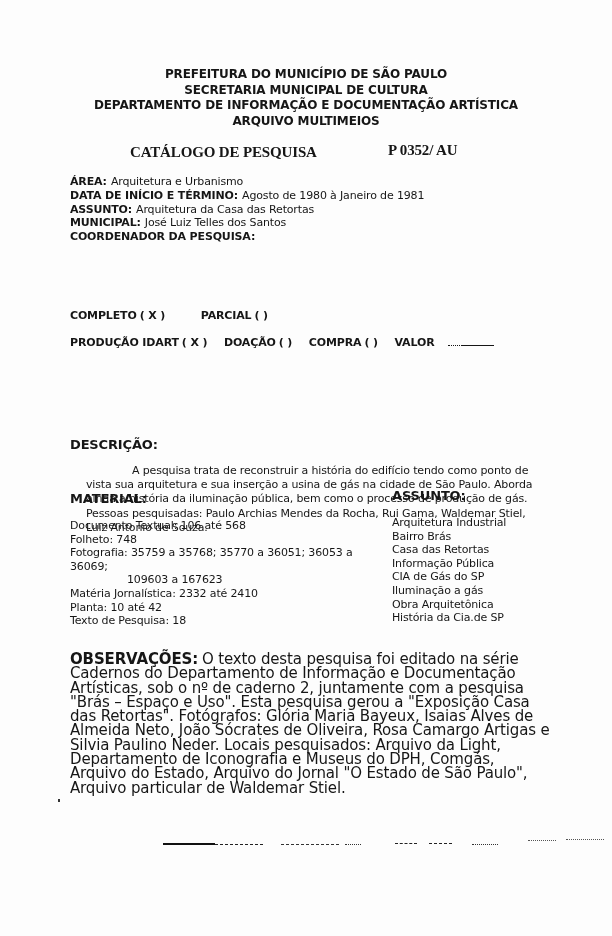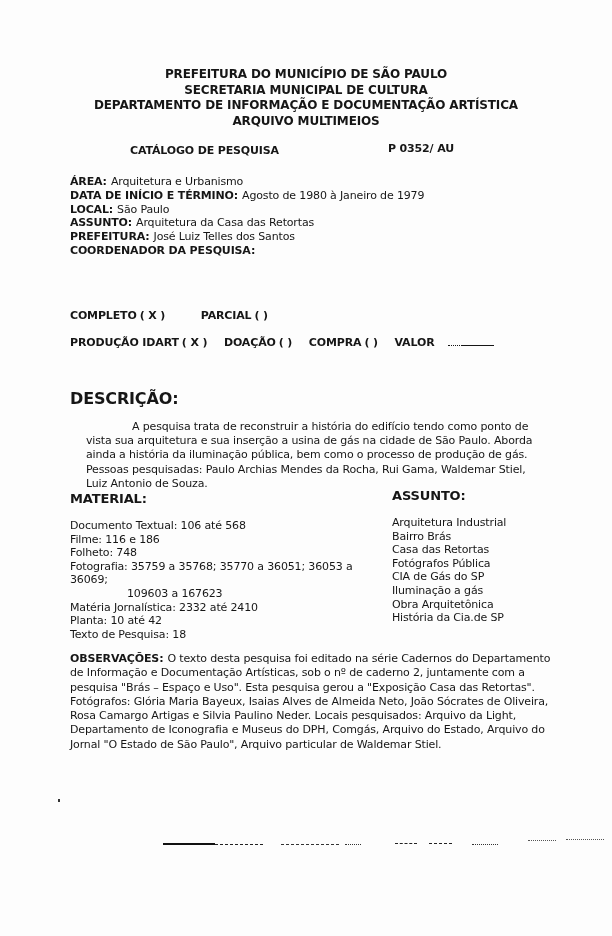--- a/index.html
+++ b/index.html
@@ -7,50 +7,50 @@
     position:relative;width:612px;height:936px;margin:0 auto;
     background:#fdfdfd;color:#161616;overflow:hidden;
     font-family:"DejaVu Sans","Liberation Sans",sans-serif;
     letter-spacing:-0.15px;
   }
   .doc-header{
     position:absolute;top:67px;left:0;width:612px;text-align:center;
     font-size:12px;font-weight:700;line-height:15.5px;
   }
   .catalog-row{position:absolute;top:144px;left:0;width:612px;height:16px;
-    font-size:11px;font-weight:700;}
+    font-size:15px;font-weight:700;font-family:Liberation Serif, serif;}
   .catalog-title{position:absolute;left:130px;top:0;}
   .ref-code{position:absolute;left:388px;top:-2px;}
   .fields{position:absolute;top:175px;left:70px;width:482px;
     font-size:11px;line-height:13.8px;}
   .field b{margin-right:4px;}
   .form-rows{position:absolute;top:309px;left:70px;width:482px;
     font-size:11px;font-weight:700;}
   .cbrow{margin-bottom:12.5px;line-height:14px;white-space:nowrap;}
   .cb{margin-right:13px;}
   .cbrow .wide{margin-right:32px;}
   .mark{margin-left:3px;}
   .blankline{display:inline-block;width:60px;border-bottom:1.4px solid #161616;
     height:10px;vertical-align:baseline;margin-left:1px;}
   .suffix-dot{margin-left:14px;}
   .valor-dots{display:inline-block;width:14px;border-bottom:1.6px dotted #161616;
     height:9px;margin-left:14px;}
   .valor-line{display:inline-block;width:32px;border-bottom:1.6px solid #161616;
     height:9px;}
   .desc{position:absolute;top:389px;left:70px;width:478px;font-size:11px;}
-  .desc-label{font-weight:700;font-size:16px;}
+  .desc-label{font-weight:700;font-size:13px;margin-top:48px;}
   .desc p{margin:12px 0 0 16px;text-indent:46px;line-height:14.2px;}
   .columns{position:absolute;top:491px;left:70px;width:482px;display:flex;}
   .col-material{width:322px;font-size:11px;}
   .col-subjects{width:160px;font-size:11px;margin-top:-3px;}
   .col-label{font-weight:700;font-size:13px;}
   .mat-items{margin-top:13px;line-height:13.6px;}
   .subj-items{margin-top:13px;line-height:13.6px;}
   .indent{padding-left:57px;}
-  .obs{position:absolute;top:652px;left:70px;width:484px;font-size:11px;}
+  .obs{position:absolute;top:652px;left:70px;width:484px;font-size:15px;}
   .obs p{margin:0;line-height:14.3px;}
   .obs b{margin-right:4px;}
   
   .dot-artifact{position:absolute;left:58px;top:799px;width:2px;height:3px;background:#333;}
   .seg{position:absolute;height:0;}
   .s1{left:163px;top:843px;width:52px;border-bottom:2px solid #111;}
   .s2{left:215px;top:844px;width:48px;border-bottom:1.6px dashed #222;}
   .s3{left:281px;top:844px;width:58px;border-bottom:1.4px dashed #333;}
   .s4{left:345px;top:844px;width:16px;border-bottom:1.4px dotted #333;}
   .s5{left:395px;top:843px;width:22px;border-bottom:1.5px dashed #222;}
@@ -74,30 +74,27 @@
   <div class="catalog-row">
     <span class="catalog-title">CATÁLOGO DE PESQUISA</span>
     <span class="ref-code">P 0352/ AU</span>
   </div>
 
   <div class="fields">
     <div class="field">
       <b>ÁREA:</b><span>Arquitetura e Urbanismo</span>
     </div>
     <div class="field">
-      <b>DATA DE INÍCIO E TÉRMINO:</b><span>Agosto de 1980 à Janeiro de 1979</span>
-    </div>
-    <div class="field">
-      <b>LOCAL:</b><span>São Paulo</span>
+      <b>DATA DE INÍCIO E TÉRMINO:</b><span>Agosto de 1980 à Janeiro de 1981</span>
     </div>
     <div class="field">
       <b>ASSUNTO:</b><span>Arquitetura da Casa das Retortas</span>
     </div>
     <div class="field">
-      <b>PREFEITURA:</b><span>José Luiz Telles dos Santos</span>
+      <b>MUNICIPAL:</b><span>José Luiz Telles dos Santos</span>
     </div>
     <div class="field">
       <b>COORDENADOR DA PESQUISA:</b><span></span>
     </div>
   </div>
 
   <div class="form-rows">
     <div class="cbrow">
       <span class="cb wide"><b>COMPLETO</b><span class="mark">( X )</span></span>
       <span class="cb"><b>PARCIAL</b><span class="mark">(  )</span></span>
@@ -113,36 +110,35 @@
   <div class="desc">
     <div class="desc-label">DESCRIÇÃO:</div>
     <p>A pesquisa trata de reconstruir a história do edifício tendo como ponto de vista sua arquitetura e sua inserção a usina de gás na cidade de São Paulo. Aborda ainda a história da iluminação pública, bem como o processo de produção de gás. Pessoas pesquisadas: Paulo Archias Mendes da Rocha, Rui Gama, Waldemar Stiel, Luiz Antonio de Souza.</p>
   </div>
 
   <div class="columns">
     <div class="col-material">
       <div class="col-label">MATERIAL:</div>
       <div class="mat-items">
         <div>Documento Textual: 106 até 568</div>
-        <div>Filme: 116 e 186</div>
         <div>Folheto: 748</div>
         <div>Fotografia: 35759 a 35768; 35770 a 36051; 36053 a 36069;</div>
         <div class="indent">109603 a 167623</div>
         <div>Matéria Jornalística: 2332 até 2410</div>
         <div>Planta: 10 até 42</div>
         <div>Texto de Pesquisa: 18</div>
       </div>
     </div>
     <div class="col-subjects">
       <div class="col-label">ASSUNTO:</div>
       <div class="subj-items">
         <div>Arquitetura Industrial</div>
         <div>Bairro Brás</div>
         <div>Casa das Retortas</div>
-        <div>Fotógrafos Pública</div>
+        <div>Informação Pública</div>
         <div>CIA de Gás do SP</div>
         <div>Iluminação a gás</div>
         <div>Obra Arquitetônica</div>
         <div>História da Cia.de SP</div>
       </div>
     </div>
   </div>
 
   <div class="obs">
     <p><b>OBSERVAÇÕES:</b><span>O texto desta pesquisa foi editado na série Cadernos do Departamento de Informação e Documentação Artísticas, sob o nº de caderno 2, juntamente com a pesquisa "Brás – Espaço e Uso". Esta pesquisa gerou a "Exposição Casa das Retortas". Fotógrafos: Glória Maria Bayeux, Isaias Alves de Almeida Neto, João Sócrates de Oliveira, Rosa Camargo Artigas e Silvia Paulino Neder. Locais pesquisados: Arquivo da Light, Departamento de Iconografia e Museus do DPH, Comgás, Arquivo do Estado, Arquivo do Jornal "O Estado de São Paulo", Arquivo particular de Waldemar Stiel.</span></p>

